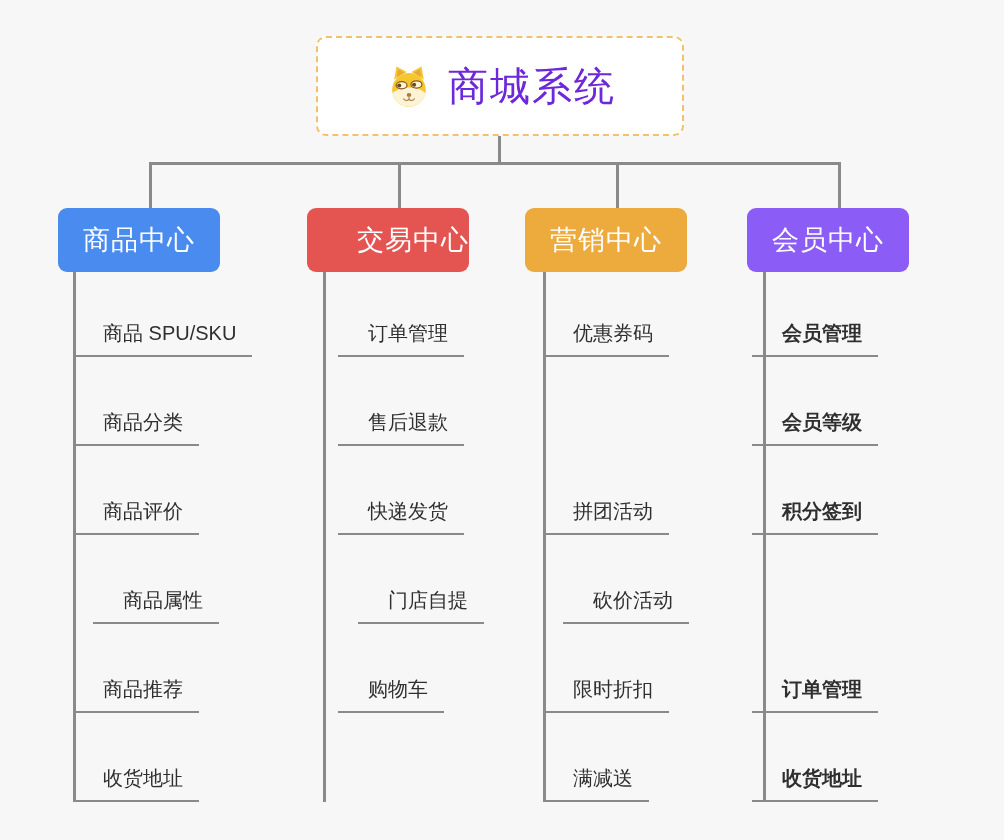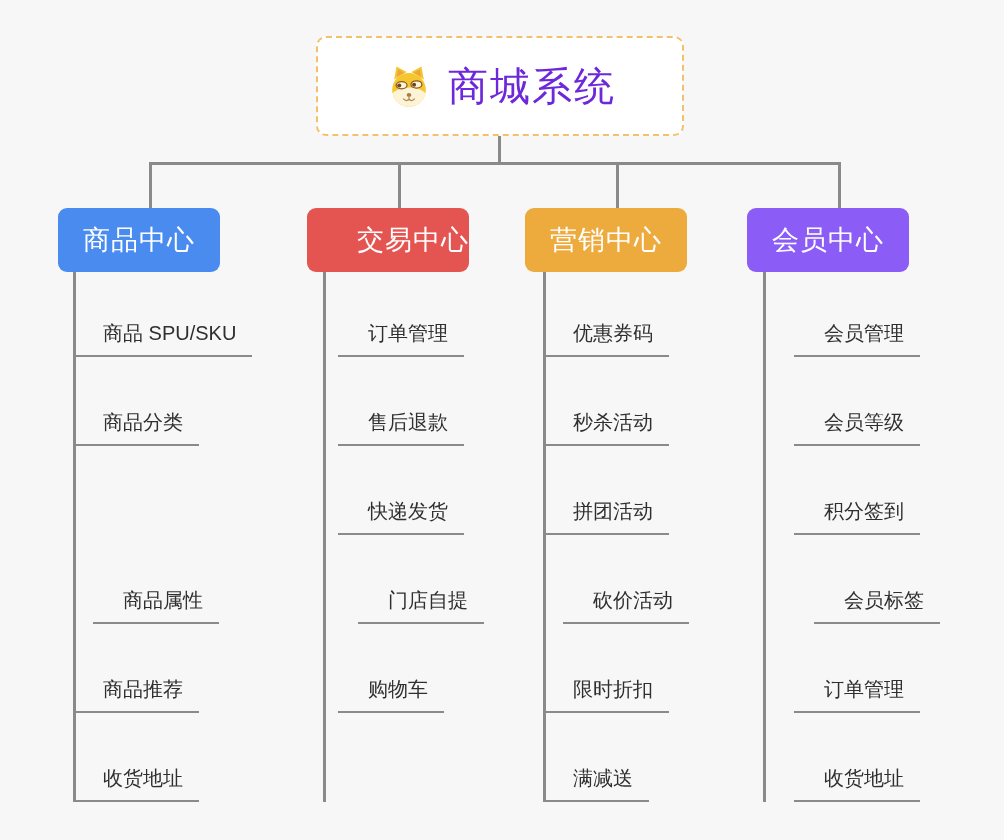--- a/index.html
+++ b/index.html
@@ -40,21 +40,21 @@
   }
   .branch-box.c1{left:58px;} .branch-box.c2{left:307px;}
   .branch-box.c3{left:525px;} .branch-box.c4{left:747px;}
   
   .leaf{
     position:absolute;
     font-size:20px;line-height:26px;color:#2f2f2f;white-space:nowrap;
     padding:0 16px 9px 30px;
     border-bottom:2px solid #8a8a8a;
   }
-  .leaf.c1{left:73px;} .leaf.c2{left:338px;} .leaf.c3{left:543px;} .leaf.c4{left:794px;}
+  .leaf.c1{left:73px;} .leaf.c2{left:338px;} .leaf.c3{left:543px;} .leaf.c4{left:752px;font-weight:bold;}
   .leaf.r1{top:320px;} .leaf.r2{top:409px;} .leaf.r3{top:498px;}
   .leaf.r4{top:587px;margin-left:20px;} .leaf.r5{top:676px;} .leaf.r6{top:765px;}
 </style>
 </head>
 <body>
 
 <div class="canvas">
 
   <div class="line stub"></div>
   <div class="line bus"></div>
@@ -102,37 +102,36 @@
   </div>
   <div class="branch-box c3" style="background: rgb(237, 170, 61);">
     <span>营销中心</span>
   </div>
   <div class="branch-box c4" style="background: #8b5cf6;">
     <span>会员中心</span>
   </div>
 
   <div class="leaf c1 r1">商品 SPU/SKU</div>
   <div class="leaf c1 r2">商品分类</div>
+  <div class="leaf c1 r3">商品评价</div>
   <div class="leaf c1 r4">商品属性</div>
   <div class="leaf c1 r5">商品推荐</div>
   <div class="leaf c1 r6">收货地址</div>
 
   <div class="leaf c2 r1">订单管理</div>
   <div class="leaf c2 r2">售后退款</div>
   <div class="leaf c2 r3">快递发货</div>
   <div class="leaf c2 r4">门店自提</div>
   <div class="leaf c2 r5">购物车</div>
 
   <div class="leaf c3 r1">优惠券码</div>
-  <div class="leaf c3 r2">秒杀活动</div>
   <div class="leaf c3 r3">拼团活动</div>
   <div class="leaf c3 r4">砍价活动</div>
   <div class="leaf c3 r5">限时折扣</div>
   <div class="leaf c3 r6">满减送</div>
 
   <div class="leaf c4 r1">会员管理</div>
   <div class="leaf c4 r2">会员等级</div>
   <div class="leaf c4 r3">积分签到</div>
-  <div class="leaf c4 r4">会员标签</div>
   <div class="leaf c4 r5">订单管理</div>
   <div class="leaf c4 r6">收货地址</div>
 
 </div>
 
 </body></html>

